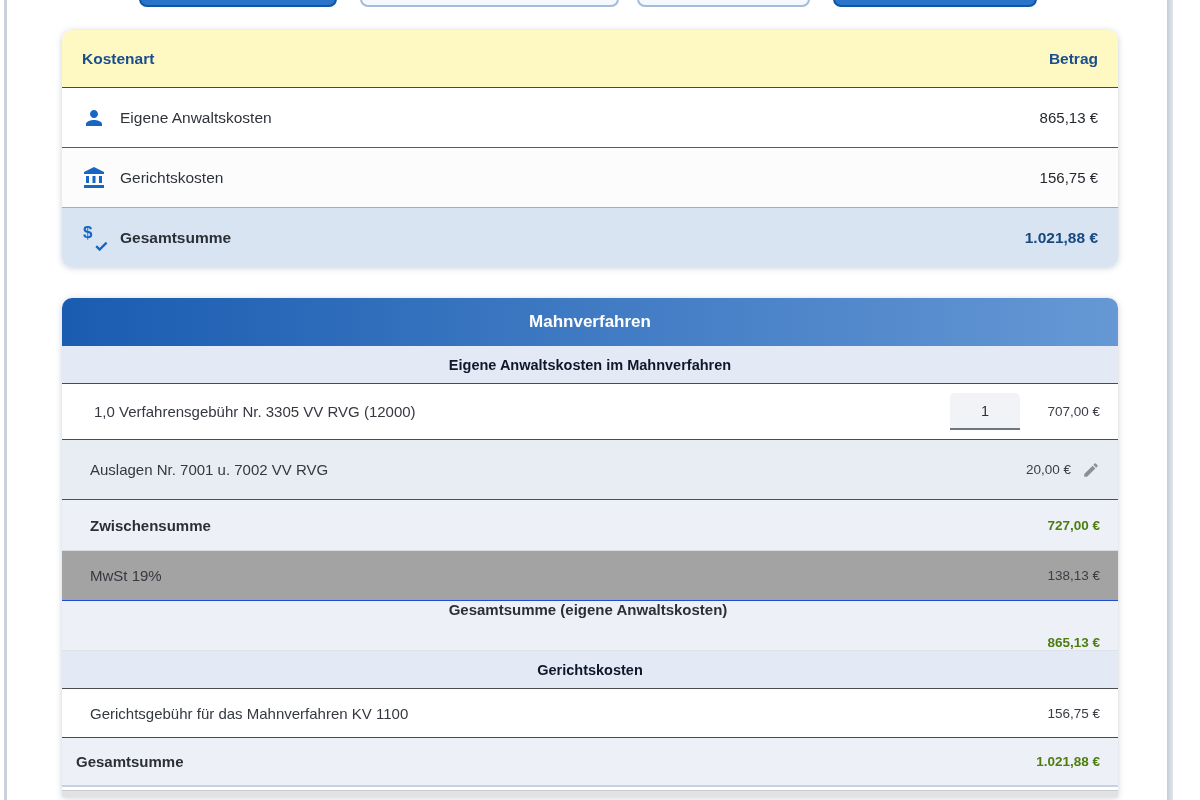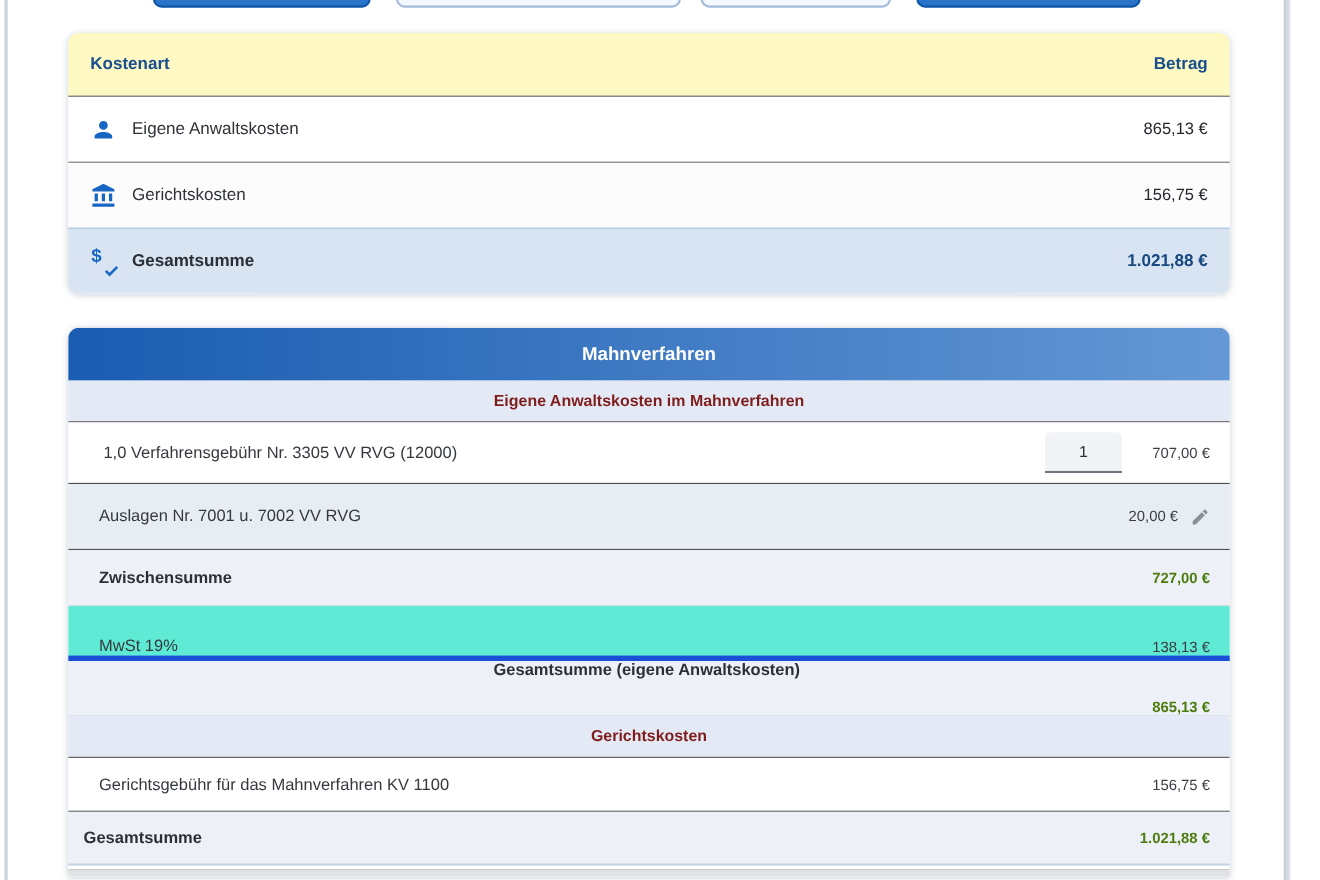--- a/index.html
+++ b/index.html
@@ -43,40 +43,40 @@
   .s-row.r3{background:#d9e4f2;font-weight:bold;color:#2b2f36;}
   .s-row.r3 .amount{color:#17497f;font-weight:bold;font-size:15.5px;}
 
   
   .m-titlebar{
     height:48px;background:linear-gradient(90deg,#1a5cb1,#6598d5);
     color:#fff;font-weight:bold;font-size:17px;display:flex;align-items:center;justify-content:center;
   }
   .m-subheader{
     height:37px;background:#e3eaf5;display:flex;align-items:center;justify-content:center;
-    color:#7f1d1d;font-weight:bold;font-size:14.5px;border-bottom:1px solid #4a4b4d;
+    color:#0f172a;font-weight:bold;font-size:14.5px;border-bottom:1px solid #4a4b4d;
   }
   .m-row{display:flex;align-items:center;padding:0 18px 0 28px;font-size:15px;color:#35393f;box-sizing:border-box;}
   .m-row .label{flex:1;}
   .m-row .amt{margin-left:auto;font-size:13.5px;color:#3a3e44;white-space:nowrap;}
   .m-row .amt.blue{color:#4d7c0f;font-weight:bold;}
   .m-row.bold{font-weight:bold;color:#2c3036;padding-left:14px;}
 
   .row-verf{height:56px;background:#fff;border-bottom:1px solid #4a4b4d;padding-left:32px;}
   .row-verf .label{flex:1;}
   .qty-input{
     width:70px;height:37px;background:#f1f3f6;border:none;border-bottom:2px solid #6e7681;
     border-radius:5px 5px 0 0;text-align:center;font-size:14.5px;color:#2f3338;
     font-family:"Liberation Sans", sans-serif;margin-right:14px;box-sizing:border-box;
   }
   .row-verf .amt{margin-left:0;min-width:66px;text-align:right;}
   .row-ausl{height:60px;background:#e8edf4;border-bottom:1px solid #4f5053;}
   .row-ausl .pencil{margin-left:11px;display:flex;align-items:center;cursor:pointer;}
   .row-zwis{height:51px;background:#edf1f7;border-bottom:1px solid #d7dce3;font-weight:bold;color:#2c3036;}
-  .row-mwst{height:50px;background:#5eead4;border-bottom:5px solid #1d4ed8;align-items:flex-end;}
+  .row-mwst{height:50px;background:#a3a3a3;border-bottom:1px solid #1d4ed8;}
   .row-gesa{height:50px;background:#edf1f7;border-bottom:1px solid #dfe3e9;flex-direction:column;}
   .row-geri{height:49px;background:#ffffff;border-bottom:1px solid #4a4b4d;}
   .row-tot{height:49px;background:#edf1f7;border-bottom:2px solid #c5d2e4;}
   .gap-strip{height:3px;background:#ffffff;}
   .bottom-band{height:6px;background:#e1e2e4;border-top:1px solid #c9cbcd;}
 
   .dollar{
     position:absolute;top:-3px;left:1px;font-size:17px;font-weight:bold;color:#1866c4;line-height:20px;
   }
   .check{position:absolute;right:-2px;bottom:-2px;}

